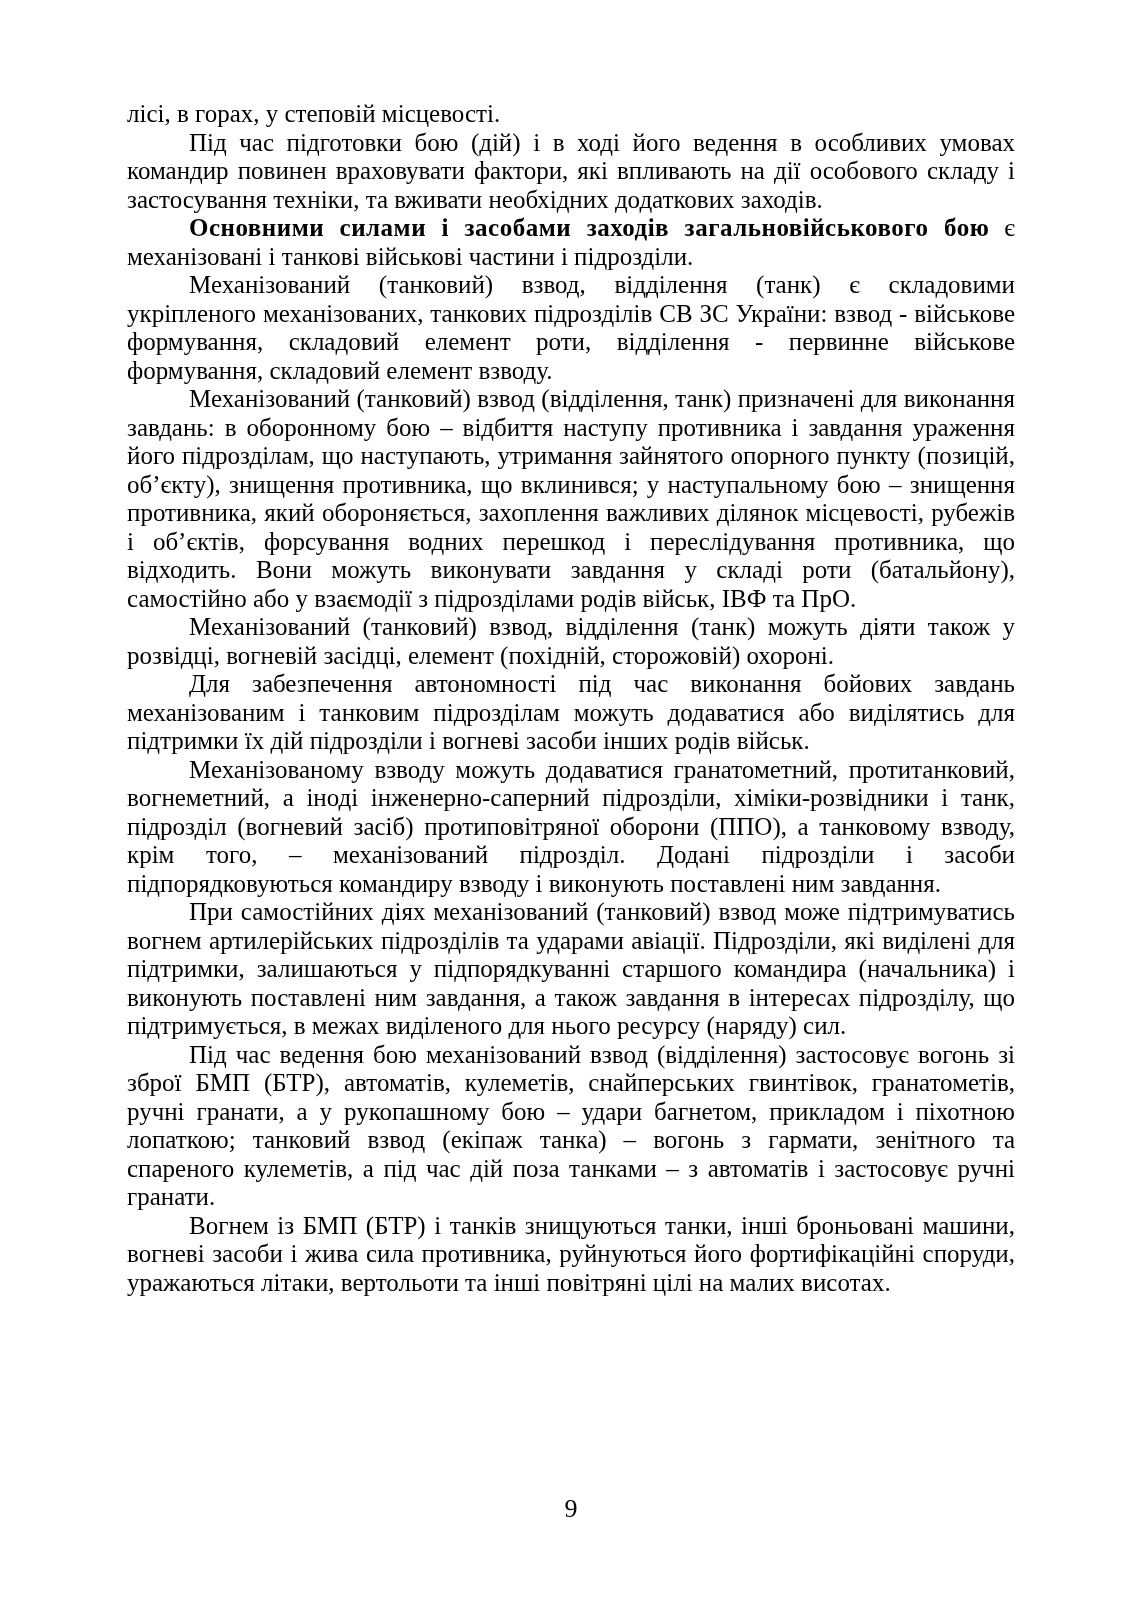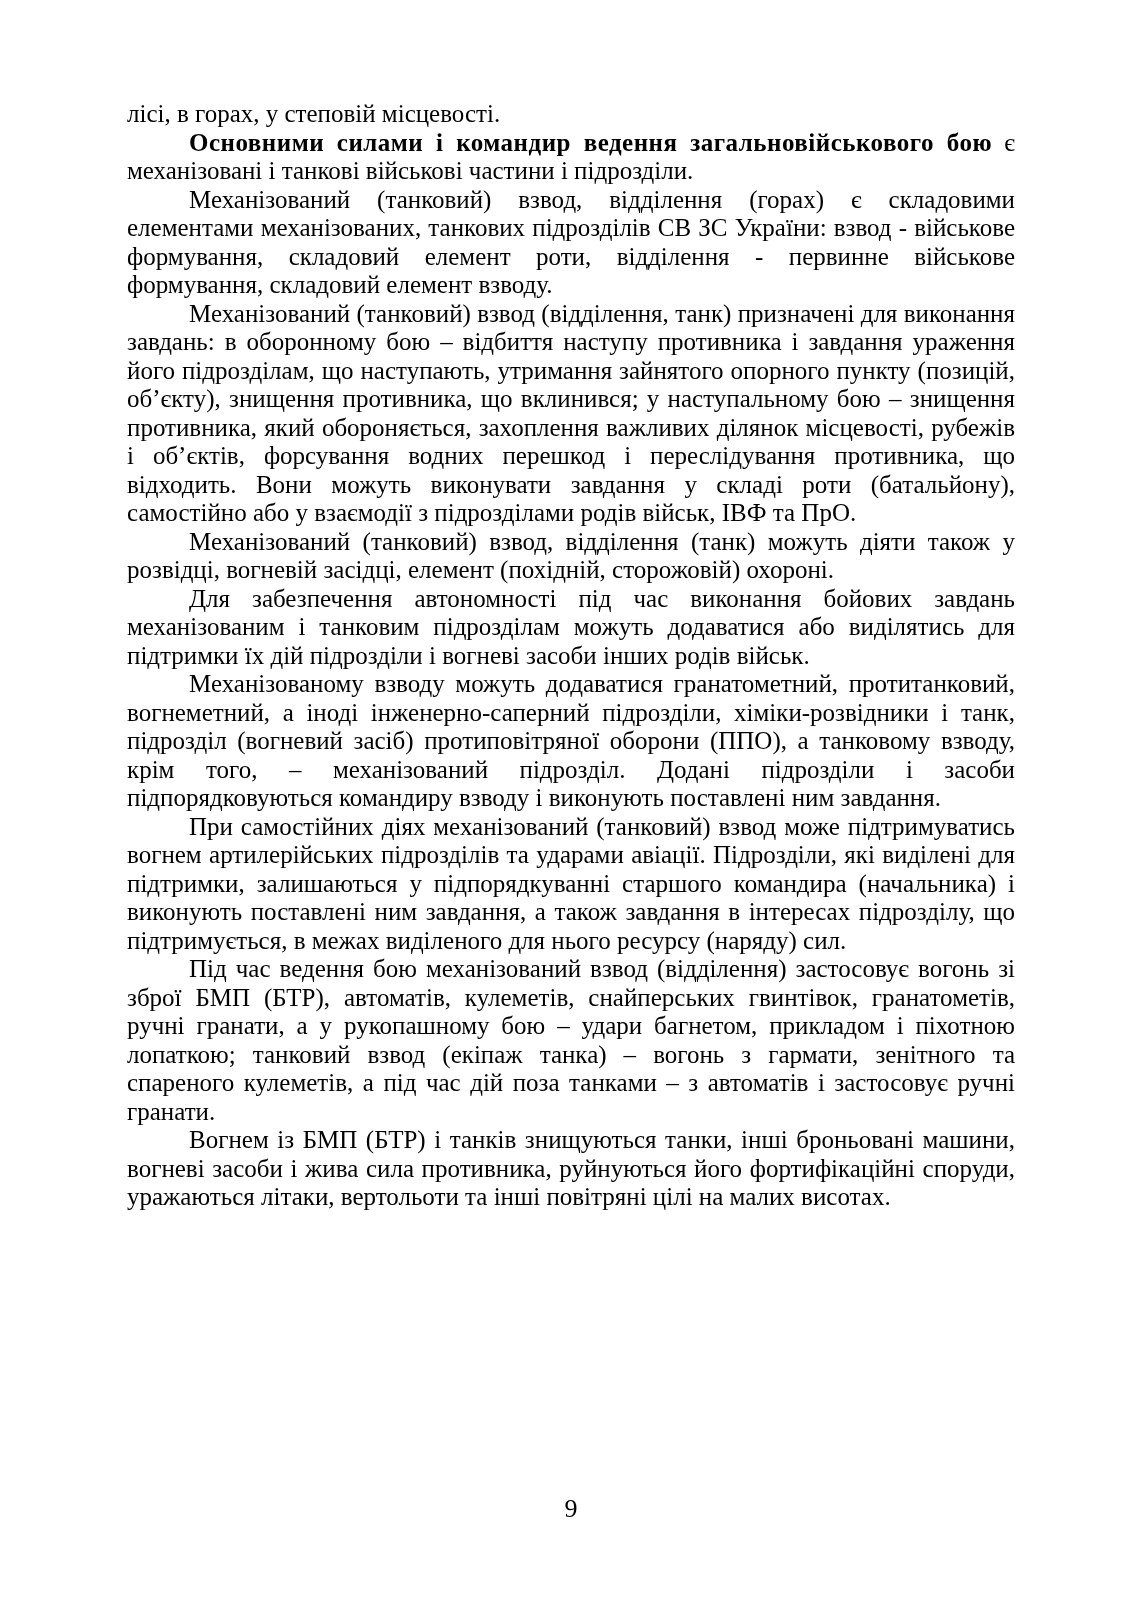--- a/index.html
+++ b/index.html
@@ -47,22 +47,23 @@
     font-size: 26px;
     line-height: 30px;
   }
 </style>
 </head>
 <body>
 
 <div class="page">
   <div class="text-block" id="paragraphs">
       <p class="para">лісі, в горах, у степовій місцевості.</p>
-      <p class="para indent"><b>Основними силами і командир ведення загальновійськового бою</b> є механізовані і танкові військові частини і підрозділи.</p>
-      <p class="para indent">Механізований (танковий) взвод, відділення (горах) є складовими елементами механізованих, танкових  підрозділів СВ ЗС України: взвод - військове формування, складовий елемент роти, відділення - первинне військове формування, складовий елемент взводу.</p>
+      <p class="para indent">Під час підготовки бою (дій) і в ході його ведення в особливих умовах командир повинен враховувати фактори, які впливають на дії особового складу і застосування техніки, та вживати необхідних додаткових заходів.</p>
+      <p class="para indent"><b>Основними силами і засобами заходів загальновійськового бою</b> є механізовані і танкові військові частини і підрозділи.</p>
+      <p class="para indent">Механізований (танковий) взвод, відділення (танк) є складовими укріпленого механізованих, танкових  підрозділів СВ ЗС України: взвод - військове формування, складовий елемент роти, відділення - первинне військове формування, складовий елемент взводу.</p>
       <p class="para indent">Механізований (танковий) взвод (відділення, танк) призначені для виконання завдань: в оборонному бою – відбиття наступу противника і завдання ураження його підрозділам, що наступають, утримання зайнятого опорного пункту (позицій, об’єкту), знищення противника, що вклинився; у наступальному бою – знищення противника, який обороняється, захоплення важливих ділянок місцевості, рубежів і об’єктів, форсування водних перешкод і переслідування противника, що відходить. Вони можуть виконувати завдання у складі роти (батальйону), самостійно або у взаємодії з підрозділами родів військ, ІВФ та ПрО.</p>
       <p class="para indent">Механізований (танковий) взвод, відділення (танк) можуть діяти також у розвідці, вогневій засідці, елемент (похідній, сторожовій) охороні.</p>
       <p class="para indent">Для забезпечення автономності під час виконання бойових завдань механізованим і танковим підрозділам можуть додаватися або виділятись для підтримки їх дій підрозділи і вогневі засоби інших родів військ.</p>
       <p class="para indent">Механізованому взводу можуть додаватися гранатометний, протитанковий, вогнеметний, а іноді інженерно-саперний підрозділи, хіміки-розвідники і танк, підрозділ (вогневий засіб) протиповітряної оборони (ППО), а танковому взводу, крім того, – механізований підрозділ. Додані підрозділи і засоби підпорядковуються командиру взводу і виконують поставлені ним завдання.</p>
       <p class="para indent">При самостійних діях механізований (танковий) взвод може підтримуватись вогнем артилерійських підрозділів та ударами авіації. Підрозділи, які виділені для підтримки, залишаються у підпорядкуванні старшого командира (начальника) і виконують поставлені ним завдання, а також завдання в інтересах підрозділу, що підтримується, в межах виділеного для нього ресурсу (наряду) сил.</p>
       <p class="para indent">Під час ведення бою механізований взвод (відділення) застосовує вогонь зі зброї БМП (БТР), автоматів, кулеметів, снайперських гвинтівок, гранатометів, ручні гранати, а у рукопашному бою – удари багнетом, прикладом і піхотною лопаткою; танковий взвод (екіпаж танка) – вогонь з гармати, зенітного та спареного кулеметів, а під час дій поза танками – з автоматів і застосовує ручні гранати.</p>
       <p class="para indent">Вогнем із БМП (БТР) і танків знищуються танки, інші броньовані машини, вогневі засоби і жива сила противника, руйнуються його фортифікаційні споруди, уражаються літаки, вертольоти та інші повітряні цілі на малих висотах.</p>
     </div>
   <div class="page-number">9</div>
 </div>

